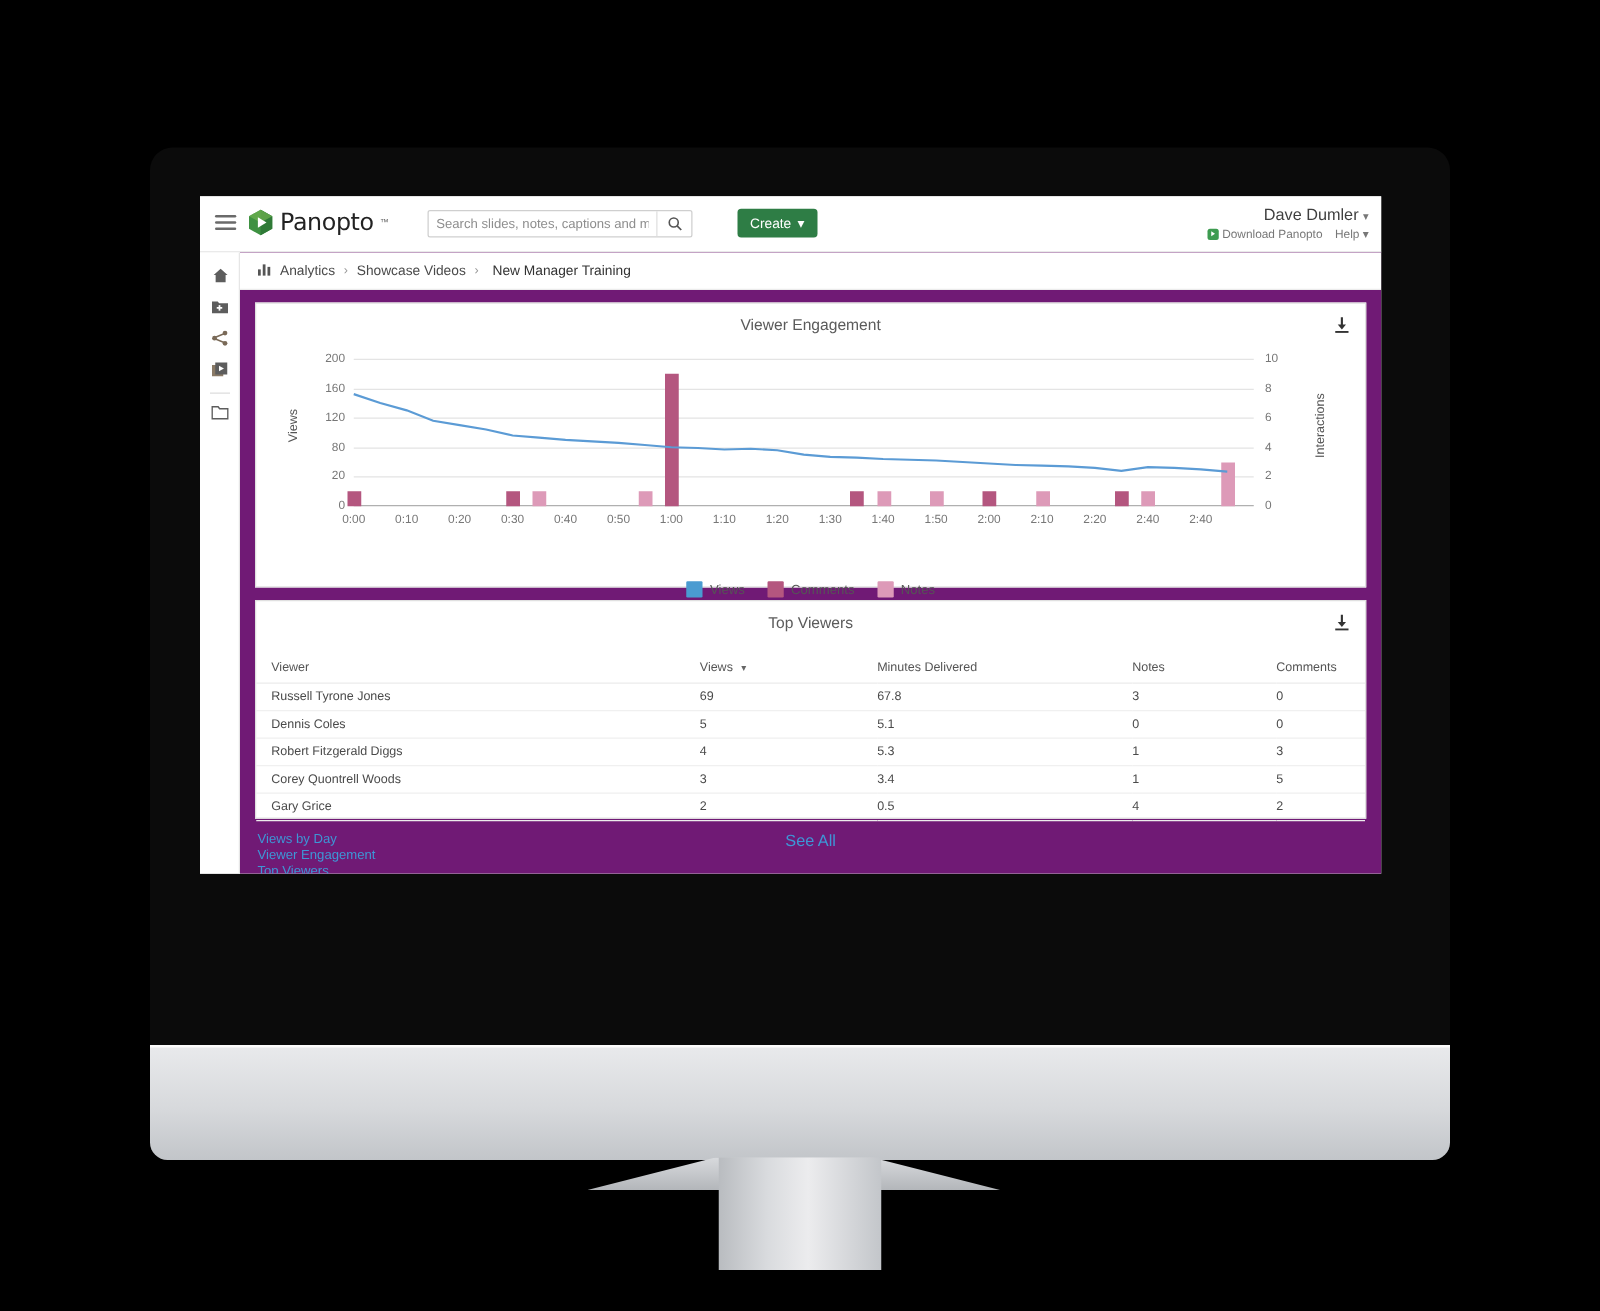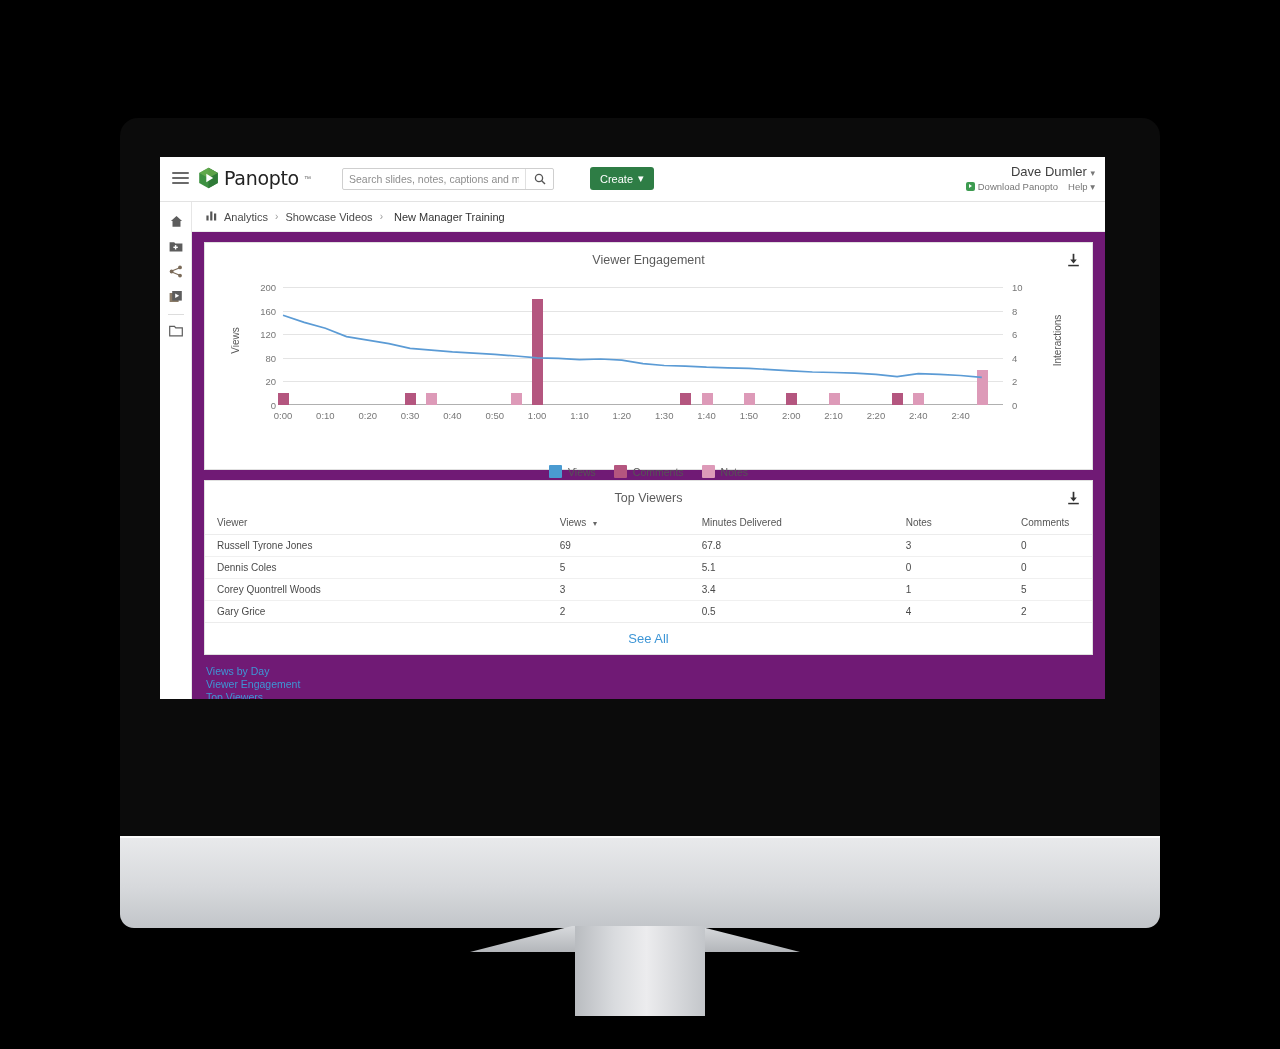--- a/index.html
+++ b/index.html
@@ -182,21 +182,21 @@
   }
   #legend {
     display:flex; justify-content:center; gap:18px; align-items:center;
     margin-top:32px; font-size:10.5px; color:#555;
   }
   .legend-item{ display:flex; align-items:center; gap:6px; }
   .legend-sw{ width:13px; height:13px; border-radius:1px; }
 
   
   #table-card { height:175px; }
-  table { width:100%; border-collapse:collapse; margin-top:4px; }
+  table { width:100%; border-collapse:collapse; margin-top:16px; }
   th {
     text-align:left; font-size:10px; color:#555; font-weight:400;
     padding:6px 0 6px 0; border-bottom:1px solid #ececec;
   }
   td {
     font-size:10px; color:#4a4a4a; padding:5px 0; border-bottom:1px solid #f0f0f0;
   }
   tr:last-child td { border-bottom:1px solid #ececec; }
   .col-viewer{ padding-left:12px; width:40%; }
   .col-views{ width:16%; }
@@ -461,20 +461,27 @@
               <td class="col-comm">0</td>
             </tr>
             <tr>
               <td class="col-viewer">Dennis Coles</td>
               <td class="col-views">5</td>
               <td class="col-min">5.1</td>
               <td class="col-notes">0</td>
               <td class="col-comm">0</td>
             </tr>
             <tr>
+              <td class="col-viewer">Robert Fitzgerald Diggs</td>
+              <td class="col-views">4</td>
+              <td class="col-min">5.3</td>
+              <td class="col-notes">1</td>
+              <td class="col-comm">3</td>
+            </tr>
+            <tr>
               <td class="col-viewer">Corey Quontrell Woods</td>
               <td class="col-views">3</td>
               <td class="col-min">3.4</td>
               <td class="col-notes">1</td>
               <td class="col-comm">5</td>
             </tr>
             <tr>
               <td class="col-viewer">Gary Grice</td>
               <td class="col-views">2</td>
               <td class="col-min">0.5</td>

